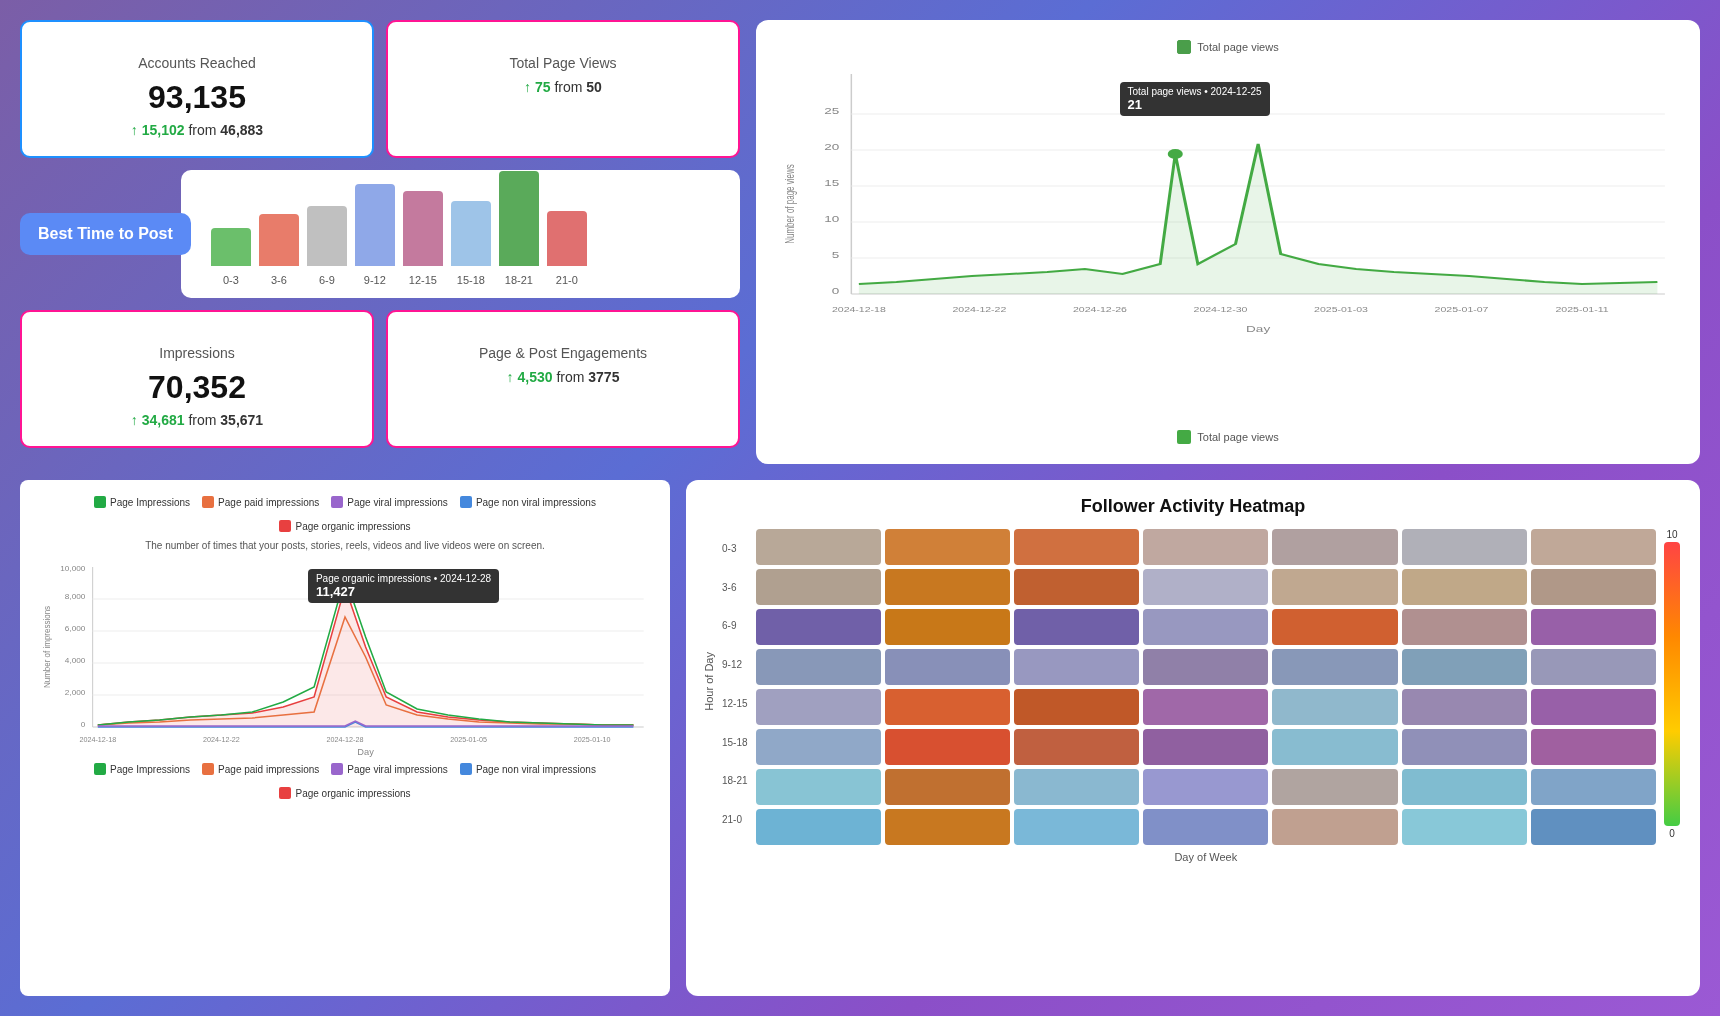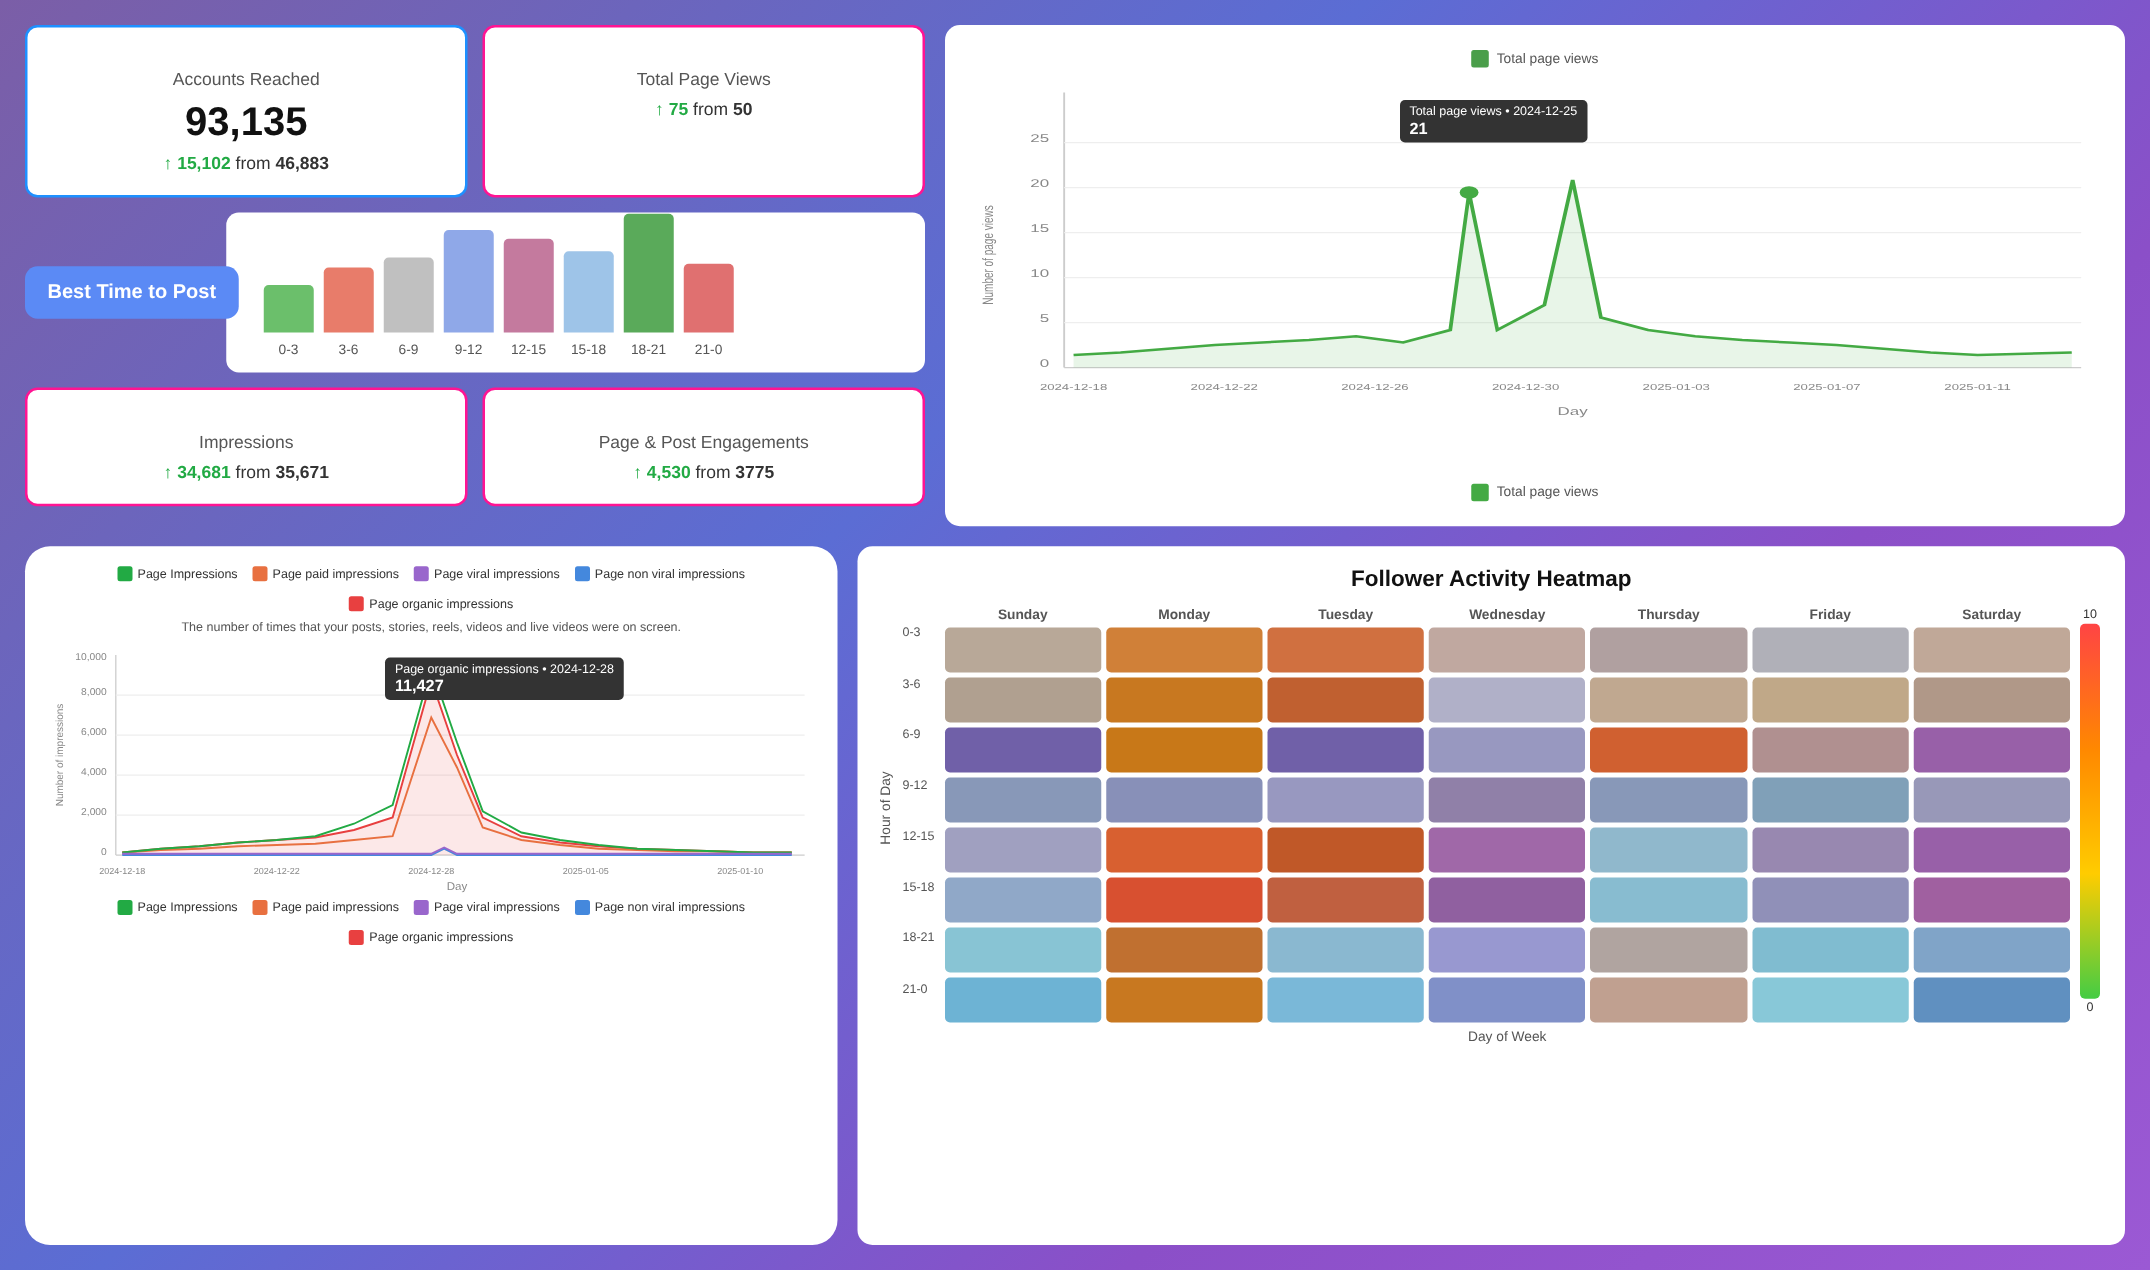--- a/index.html
+++ b/index.html
@@ -183,21 +183,21 @@
     
     .bottom-section {
       grid-column: 1 / 3;
       grid-row: 3;
       display: grid;
       grid-template-columns: 650px 1fr;
       gap: 16px;
     }
     .impressions-chart {
       background: white;
-      border-radius: 20px;
+      border-radius: 8px;
       padding: 16px;
     }
     .heatmap-card {
       background: white;
       border-radius: 12px;
       padding: 16px;
     }
     .heatmap-title {
       font-size: 18px;
       font-weight: bold;
@@ -384,20 +384,21 @@
               <div class="bar-label">21-0</div>
             </div>
           </div>
       </div>
     </div>
 
     <div class="bottom-left-cards">
 
       <div class="metric-card pink-border">
         <div class="metric-card-title">Impressions</div>
+        <div class="metric-card-value">70,352</div>
         <div class="metric-card-change">
           <span class="up">↑ </span>
           <span class="up bold">34,681</span>
           <span> from </span>
           <span class="bold">35,671</span>
         </div>
       </div>
 
       <div class="metric-card pink-border">
         <div class="metric-card-title">Page &amp; Post Engagements</div>
@@ -569,29 +570,20 @@
             <div class="heatmap-row-label">18-21</div>
             <div class="heatmap-row-label">15-18</div>
             <div class="heatmap-row-label">12-15</div>
             <div class="heatmap-row-label">9-12</div>
             <div class="heatmap-row-label">6-9</div>
             <div class="heatmap-row-label">3-6</div>
             <div class="heatmap-row-label">0-3</div>
           </div>
 
         <div class="heatmap-cols">
-          <div class="heatmap-col-headers" id="heatmap-col-headers">
-          <div class="heatmap-col-header">Sunday</div>
-              <div class="heatmap-col-header">Monday</div>
-              <div class="heatmap-col-header">Tuesday</div>
-              <div class="heatmap-col-header">Wednesday</div>
-              <div class="heatmap-col-header">Thursday</div>
-              <div class="heatmap-col-header">Friday</div>
-              <div class="heatmap-col-header">Saturday</div>
-            </div>
           <div class="heatmap-rows" id="heatmap-rows">
           <div class="heatmap-row">
                 <div class="heatmap-cell" style="background: rgb(109, 179, 212);"></div>
                 <div class="heatmap-cell" style="background: rgb(200, 120, 32);"></div>
                 <div class="heatmap-cell" style="background: rgb(122, 184, 216);"></div>
                 <div class="heatmap-cell" style="background: rgb(128, 144, 200);"></div>
                 <div class="heatmap-cell" style="background: rgb(192, 160, 144);"></div>
                 <div class="heatmap-cell" style="background: rgb(136, 200, 216);"></div>
                 <div class="heatmap-cell" style="background: rgb(96, 144, 192);"></div>
               </div>

